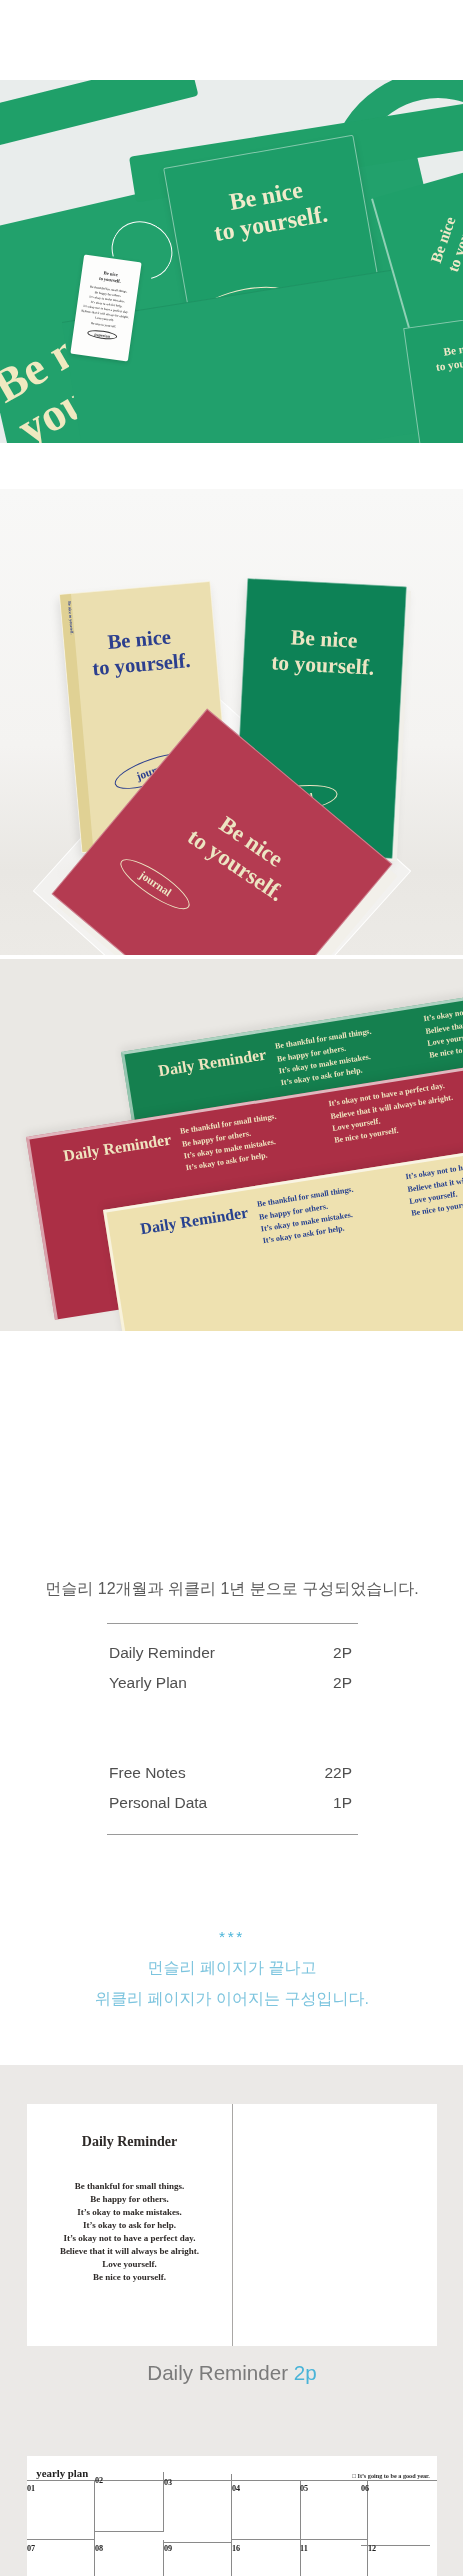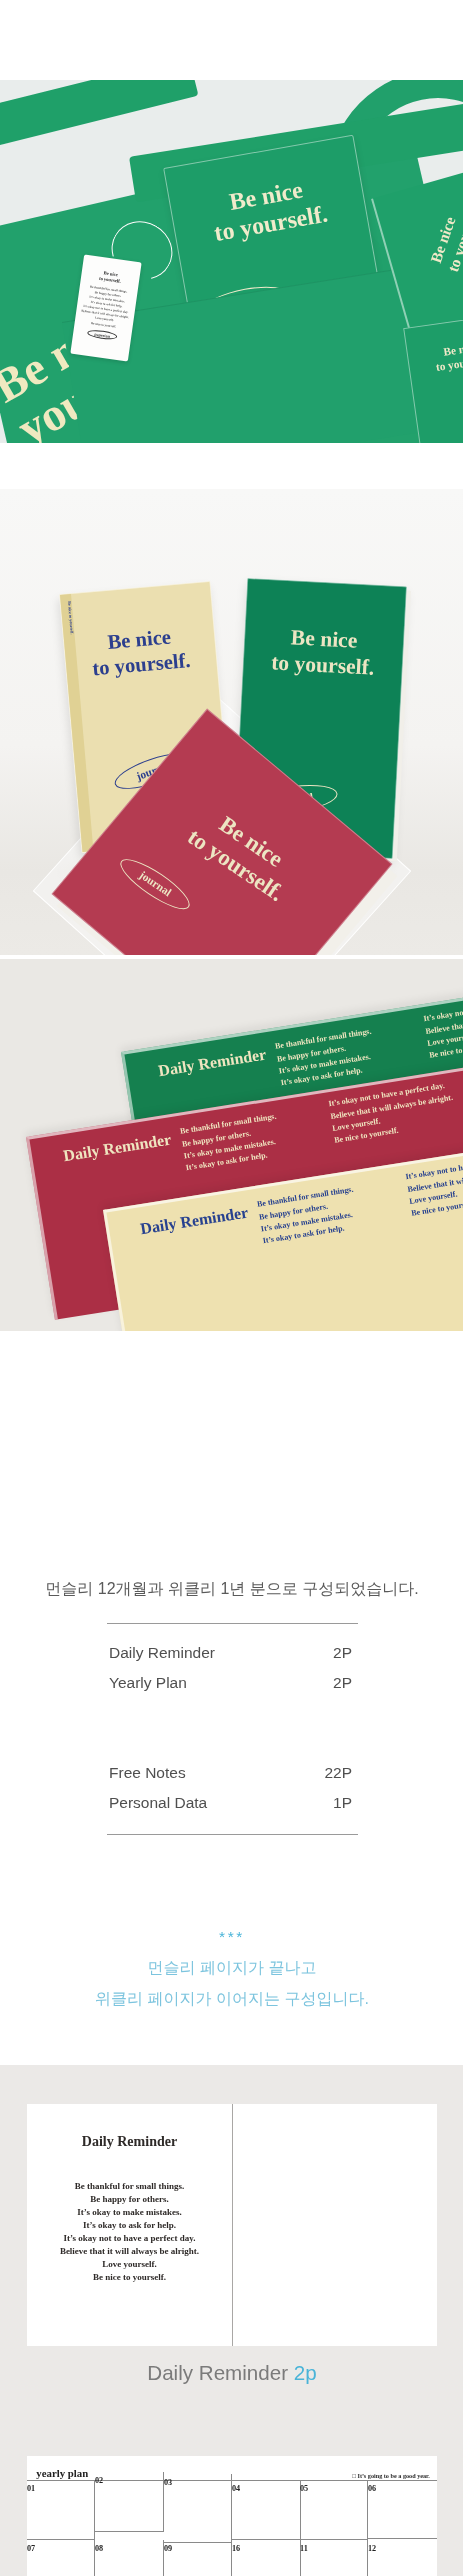--- a/index.html
+++ b/index.html
@@ -262,21 +262,21 @@
         </div>
       <div class="y-cell rb" style="left:137px;top:18px;width:68px;height:69px">
           <span class="y-num">03</span>
         </div>
       <div class="y-cell rb" style="left:205px;top:24px;width:69px;height:60px">
           <span class="y-num">04</span>
         </div>
       <div class="y-cell rb" style="left:273px;top:24px;width:68px;height:60px">
           <span class="y-num">05</span>
         </div>
-      <div class="y-cell rb last" style="left:341px;top:24px;width:69px;height:59px">
+      <div class="y-cell rb last" style="left:334px;top:24px;width:69px;height:66px">
           <span class="y-num">06</span>
         </div>
       <div class="y-cell" style="left:0;top:84px;width:68px;height:105px">
           <span class="y-num">07</span>
         </div>
       <div class="y-cell" style="left:68px;top:84px;width:69px;height:105px">
           <span class="y-num">08</span>
         </div>
       <div class="y-cell" style="left:137px;top:84px;width:68px;height:105px">
           <span class="y-num">09</span>

